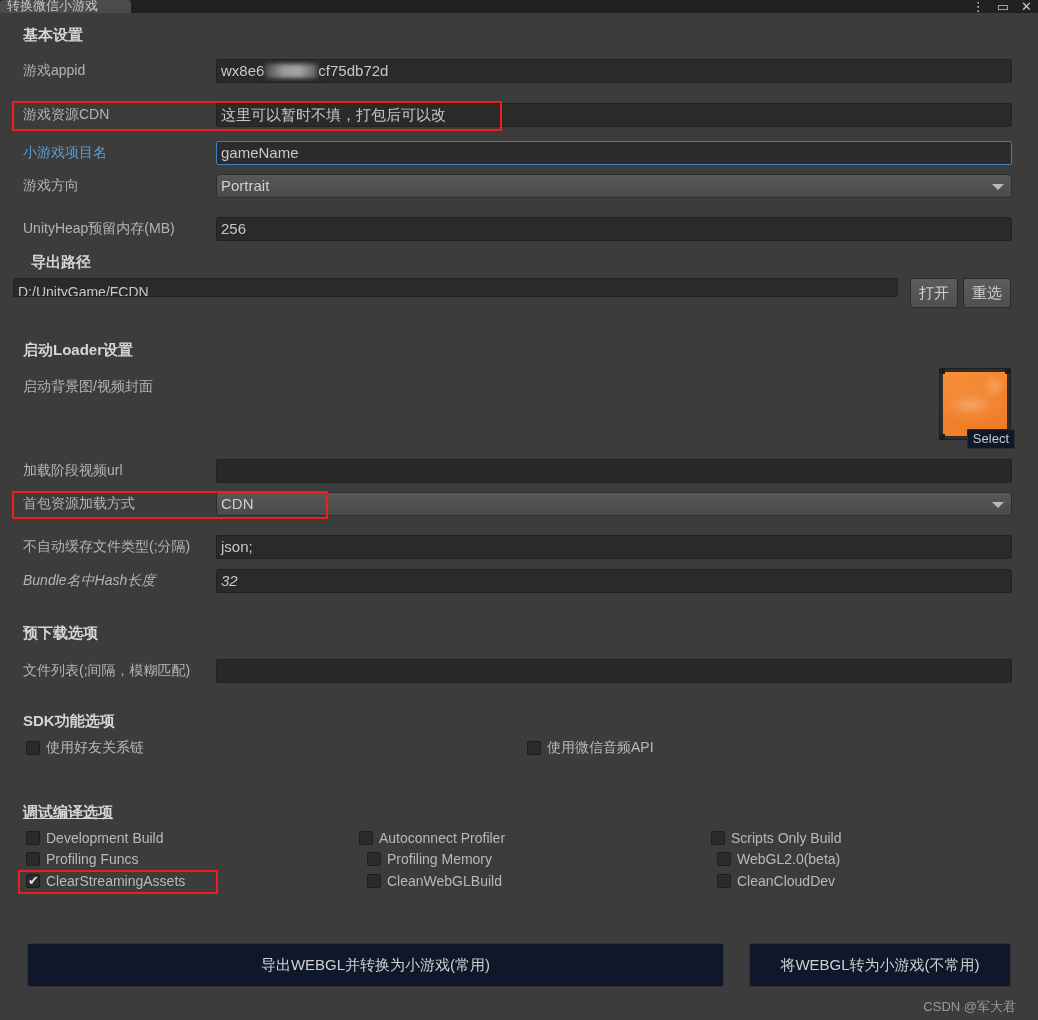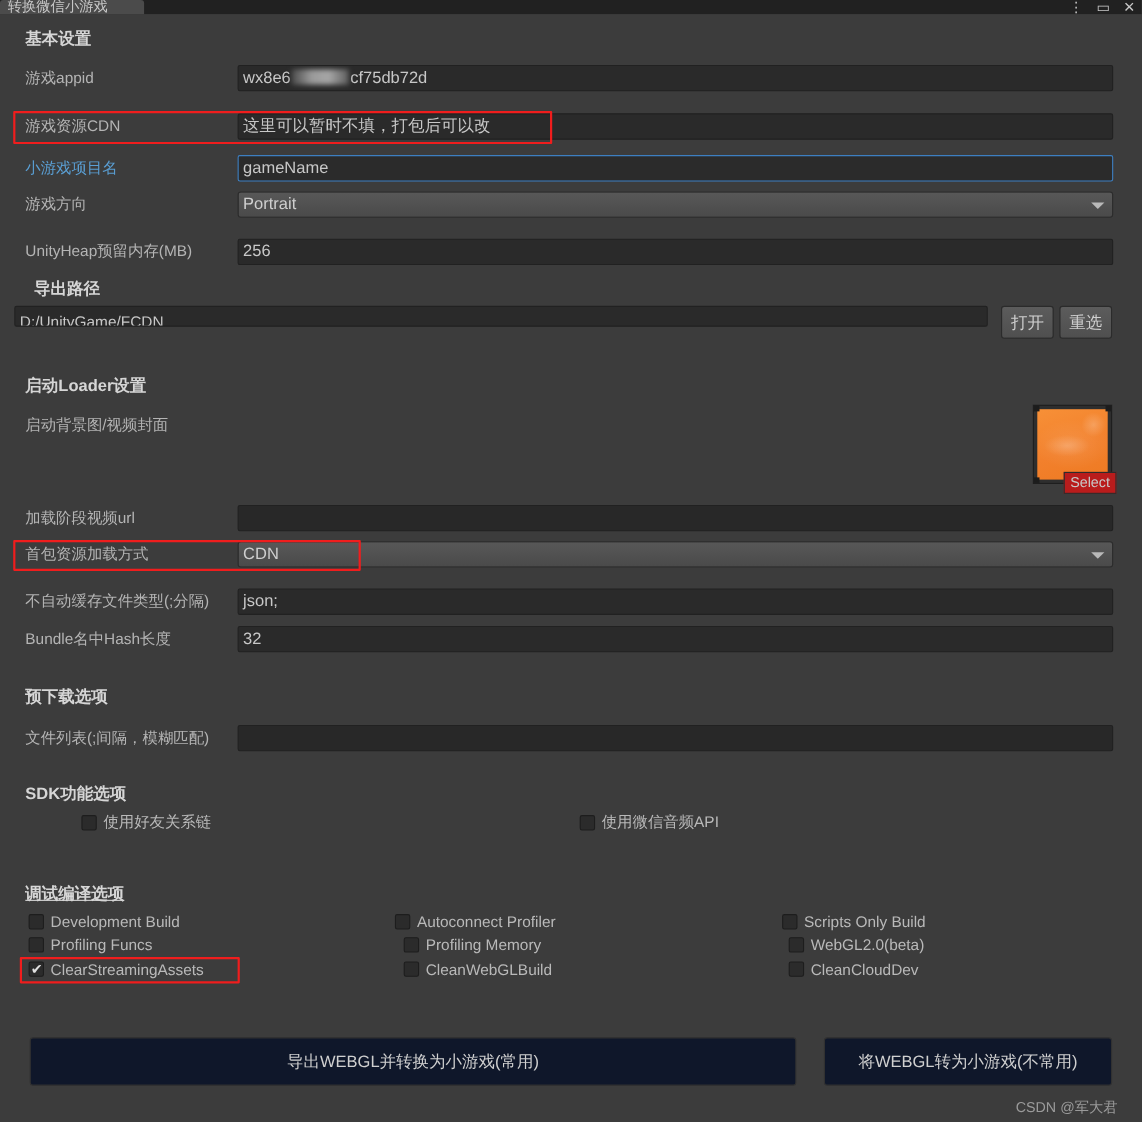--- a/index.html
+++ b/index.html
@@ -96,21 +96,21 @@
     position: absolute; inset: 3px;
     background:
       radial-gradient(ellipse 30px 14px at 42% 52%, rgba(255,255,255,.20) 0%, rgba(255,255,255,0) 70%),
       radial-gradient(ellipse 16px 16px at 80% 22%, rgba(255,255,255,.22) 0%, rgba(255,255,255,0) 70%),
       radial-gradient(ellipse 46px 30px at 50% 50%, rgba(255,255,255,.10) 0%, rgba(255,255,255,0) 75%),
       linear-gradient(160deg, #f79037 0%, #f2802c 55%, #ee7a22 100%);
   }
   .thumb-corner { position: absolute; width: 5px; height: 5px; background: #1c1c1c; }
   .select-badge {
     position: absolute; right: -4px; bottom: -9px;
-    background: #b91c1c; border: 1px solid #2c2c2c;
+    background: #0f172a; border: 1px solid #2c2c2c;
     color: #c8c8c8; font-size: 13px; padding: 1px 5px 2px 5px;
     line-height: 15px;
   }
 
   
   .cbrow { position: absolute; display: flex; align-items: center; gap: 6px; }
   .cb {
     width: 14px; height: 14px; flex: 0 0 14px;
     background: #2b2b2b; border: 1px solid #1d1d1d; border-radius: 2px;
     position: relative;
@@ -216,35 +216,35 @@
         <span class="arrow"></span>
       </div>
     </div>
     <div class="redbox" style="left:12px; top:478px; width:316px; height:28px;"></div>
 
     <div class="row" style="position:absolute; top:522px; left:0; right:0;">
       <div class="row-label">不自动缓存文件类型(;分隔)</div>
       <div class="field">json;</div>
     </div>
 
-    <div class="row" style="position:absolute; top:556px; left:0; right:0;">
+    <div class="row" style="position:absolute; top:556px; left:0; right:0;font-style:italic;">
       <div class="row-label">Bundle名中Hash长度</div>
       <div class="field">32</div>
     </div>
 
     <div class="section-title" style="position:absolute; top:611px;">预下载选项</div>
 
     <div class="row" style="position:absolute; top:646px; left:0; right:0;">
       <div class="row-label">文件列表(;间隔，模糊匹配)</div>
       <div class="field empty"></div>
     </div>
 
     <div class="section-title" style="position:absolute; top:699px;">SDK功能选项</div>
 
-    <div class="cbrow" style="left:26px; top:726px;margin-left:48px;">
+    <div class="cbrow" style="left:26px; top:726px;">
       <span class="cb"></span>
       <span class="cb-label">使用好友关系链</span>
     </div>
     <div class="cbrow" style="left:527px; top:726px;">
       <span class="cb"></span>
       <span class="cb-label">使用微信音频API</span>
     </div>
 
     <div class="section-title" style="position:absolute; top:790px;text-decoration:underline;">调试编译选项</div>
 

